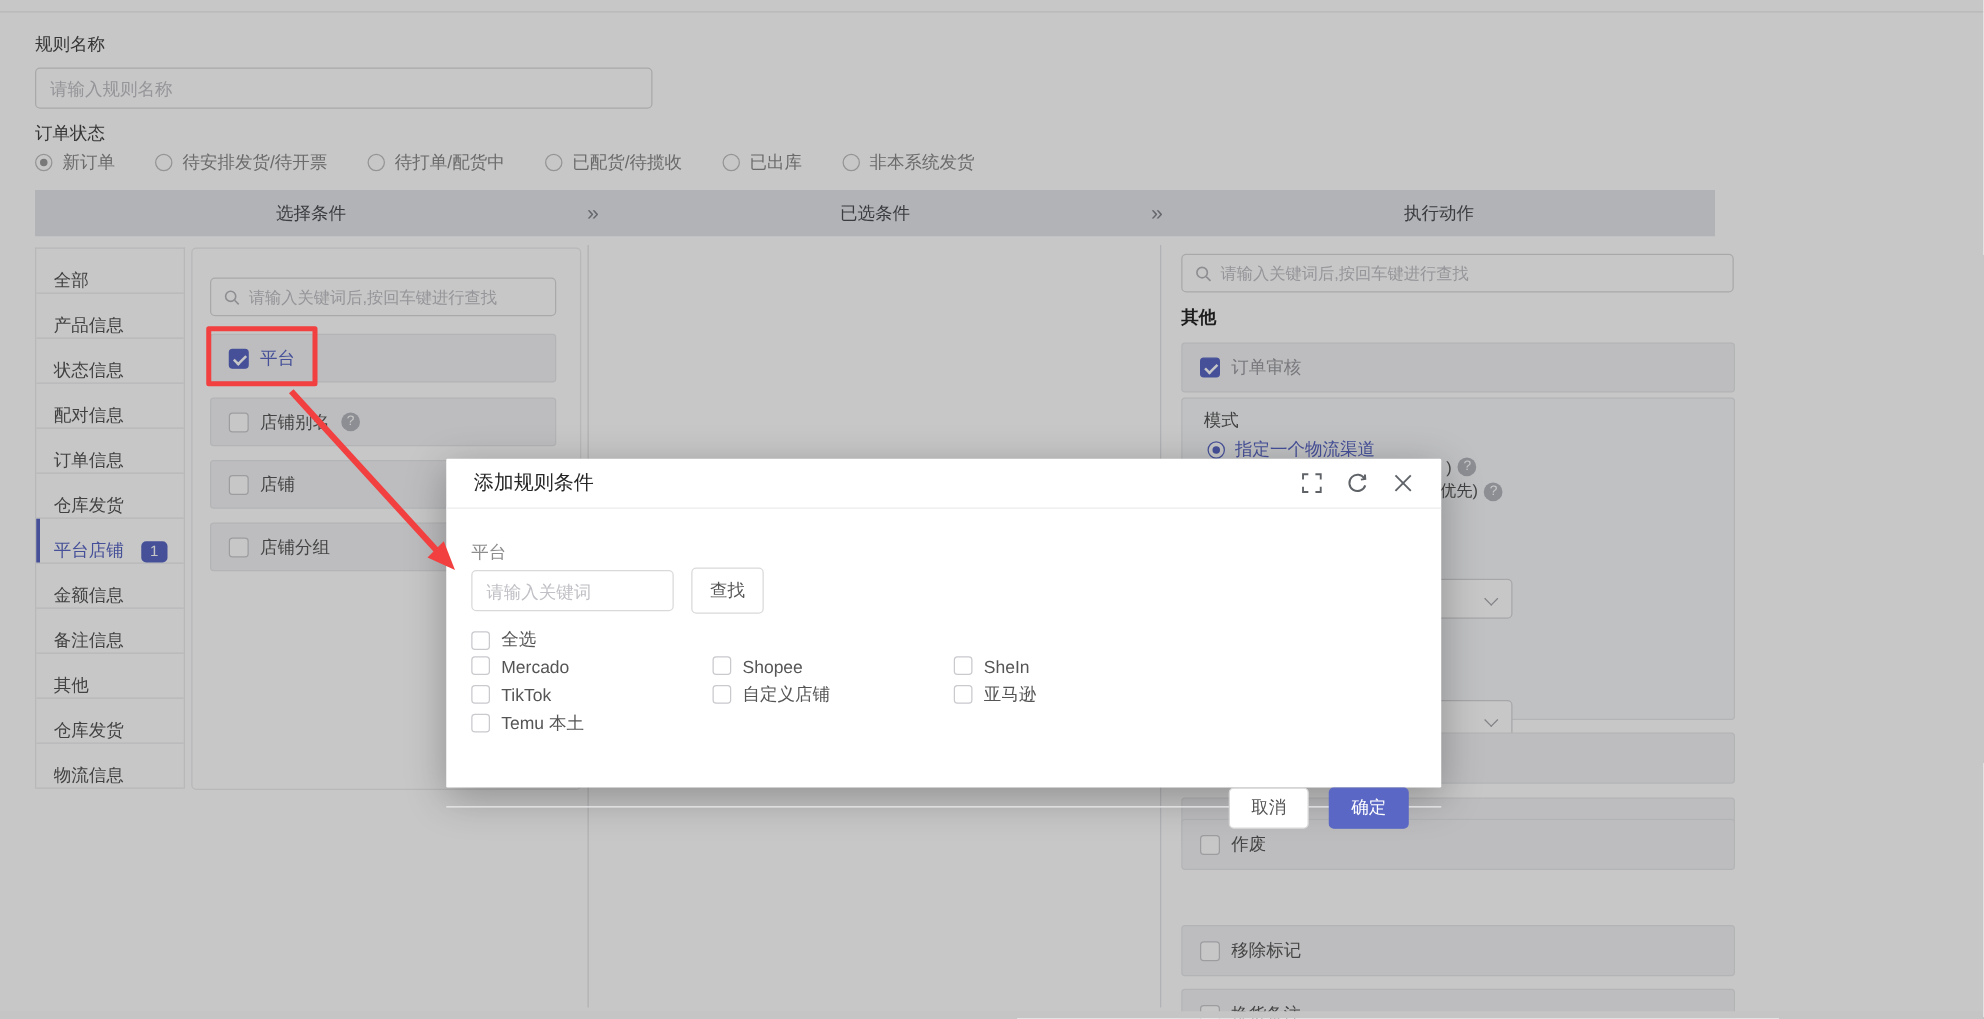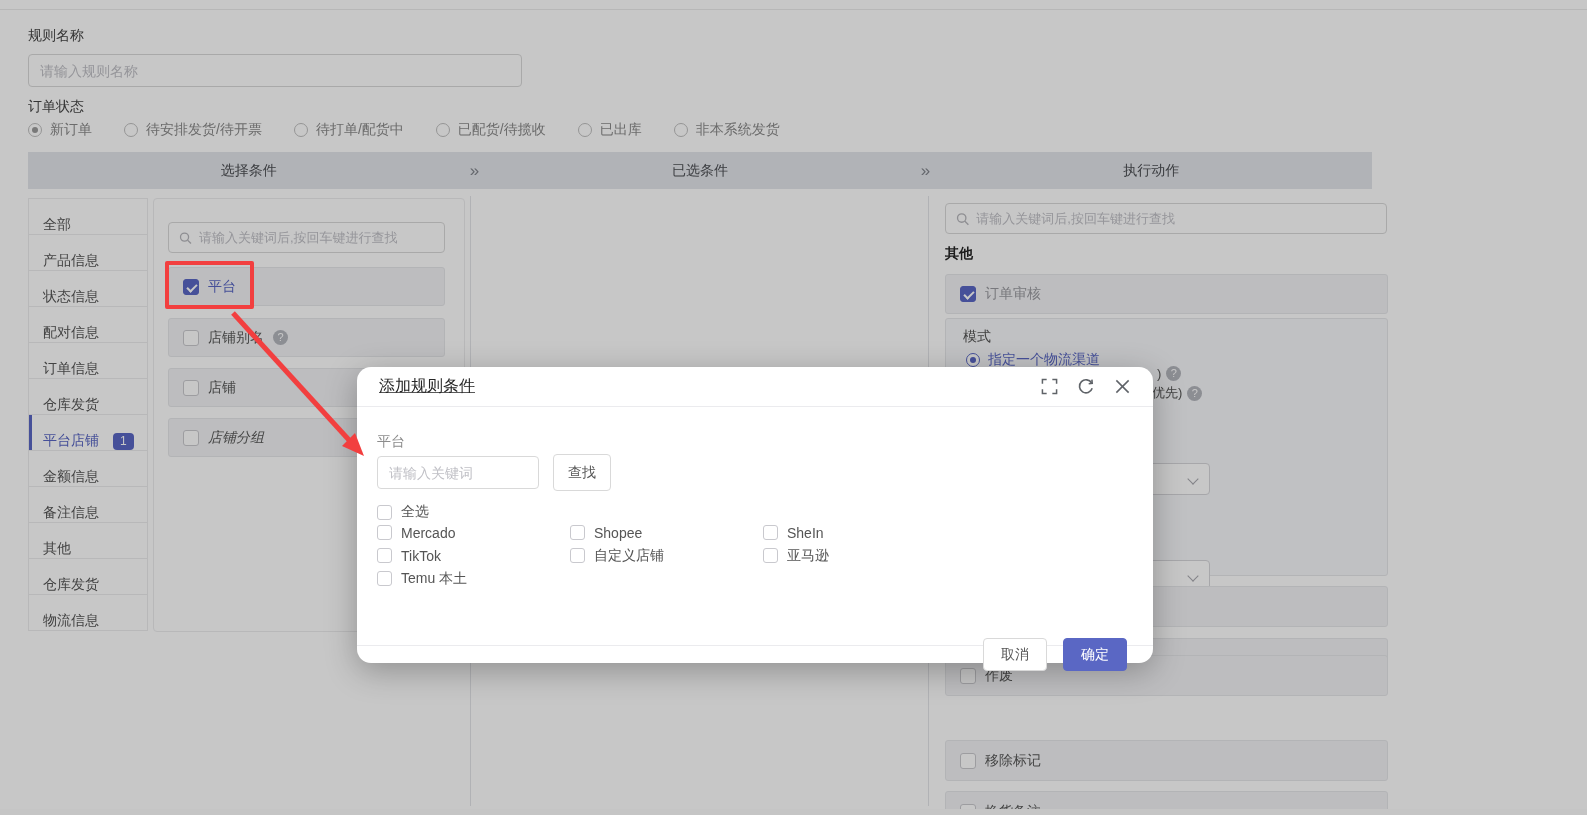--- a/index.html
+++ b/index.html
@@ -52,21 +52,21 @@
   .search-box{display:flex;align-items:center;gap:7px;background:#fff;border:1px solid #d9d9d9;border-radius:4px;padding:0 10px;}
   .search-box input{border:none;outline:none;width:100%;font-size:13px;background:transparent;color:#333;}
   .search-box input::placeholder{color:var(--ph);}
 
   .vline{width:1px;background:#e3e4e8;}
   .select{background:#fff;border:1px solid #d6d6da;border-radius:4px;position:relative;cursor:pointer;}
   .select::after{content:"";position:absolute;right:12px;top:11px;width:7px;height:7px;border-right:1.6px solid #a8a8ae;border-bottom:1.6px solid #a8a8ae;transform:rotate(45deg);}
 
   
   .mask{position:absolute;inset:0;background:rgba(0,0,0,0.22);z-index:10;}
-  .modal{position:absolute;left:357px;top:367px;width:796px;height:296px;background:#fff;border-radius:14px;box-shadow:0 8px 32px rgba(0,0,0,.28);z-index:20;text-decoration:underline;}
+  .modal{position:absolute;left:357px;top:367px;width:796px;height:263px;background:#fff;border-radius:1px;box-shadow:0 8px 32px rgba(0,0,0,.28);z-index:20;}
   .modal-header{height:40px;border-bottom:1px solid #ebebee;display:flex;align-items:center;padding:0 22px;}
   .modal-title{font-size:16px;color:#262626;font-weight:500;flex:1;}
   .m-icons{display:flex;align-items:center;gap:19px;}
   .m-icons svg{display:block;cursor:pointer;}
   .m-label{position:absolute;left:20px;top:66px;color:#8c8c8c;font-size:14px;}
   .m-input{position:absolute;left:20px;top:89px;width:162px;height:33px;}
   .m-search-btn{position:absolute;left:196px;top:87px;width:58px;height:37px;background:#fff;border:1px solid #d9d9d9;border-radius:4px;color:#555;font-size:14px;cursor:pointer;}
   .m-selectall{position:absolute;left:20px;top:136px;display:flex;align-items:center;gap:9px;cursor:pointer;}
   .m-grid{position:absolute;left:20px;top:156px;display:grid;grid-template-columns:193px 193px 193px;row-gap:4px;}
   .m-opt{display:flex;align-items:center;gap:9px;height:19px;cursor:pointer;color:#555;}
@@ -185,21 +185,21 @@
   </div>
   <div class="abs gray-row" style="left:168px;top:318px;width:277px;height:39px;">
     <span class="cb"></span>
     <span>店铺别名</span>
     <span class="help">?</span>
   </div>
   <div class="abs gray-row" style="left:168px;top:368px;width:277px;height:39px;">
     <span class="cb"></span>
     <span>店铺</span>
   </div>
-  <div class="abs gray-row" style="left:168px;top:418px;width:277px;height:39px;font-style:italic;">
+  <div class="abs gray-row" style="left:168px;top:418px;width:277px;height:39px;">
     <span class="cb"></span>
     <span>店铺分组</span>
   </div>
 
   <div class="abs search-box" style="left:945px;top:203px;width:442px;height:31px;">
     <svg width="14" height="14" viewBox="0 0 14 14">
         <circle cx="6" cy="6" r="4.4" fill="none" stroke="#b7b7bc" stroke-width="1.4"></circle>
         <line x1="9.4" y1="9.4" x2="13" y2="13" stroke="#b7b7bc" stroke-width="1.4"></line>
       </svg>
     <input placeholder="请输入关键词后,按回车键进行查找" style="">

